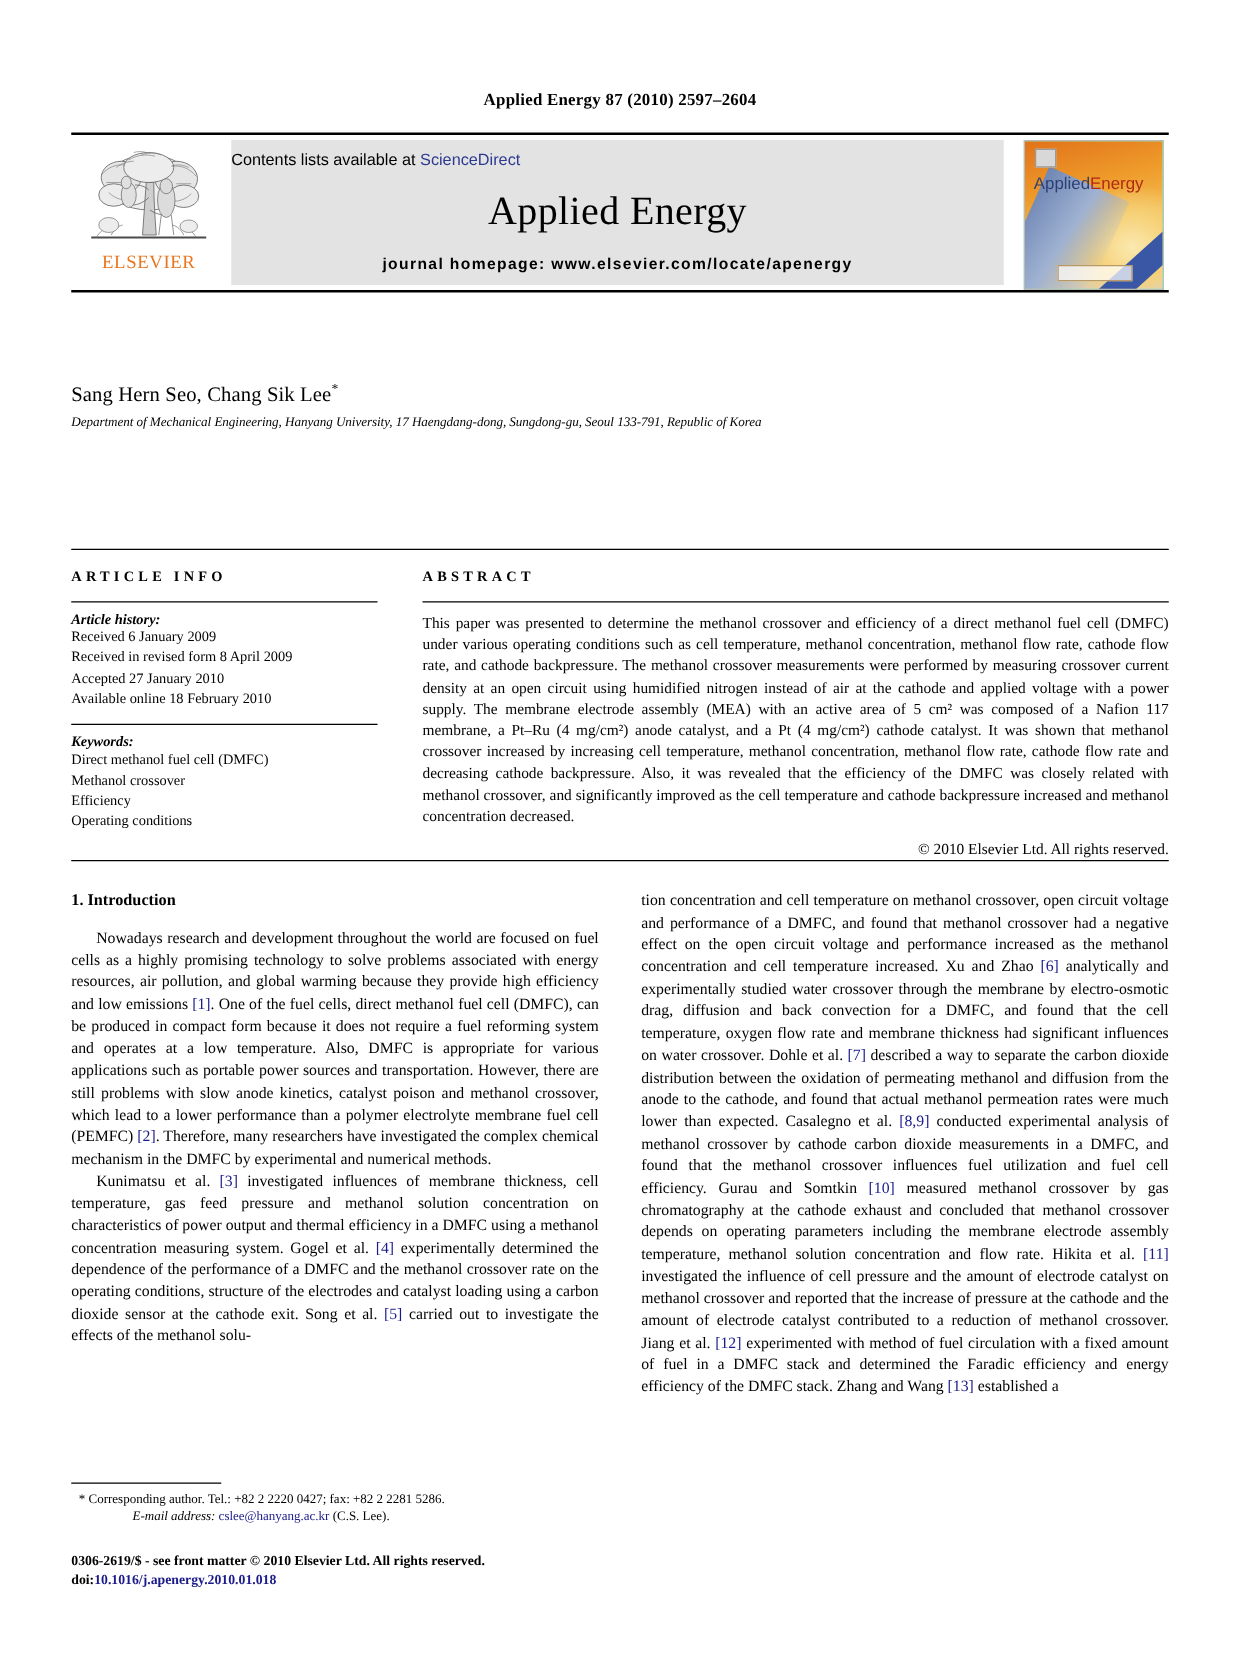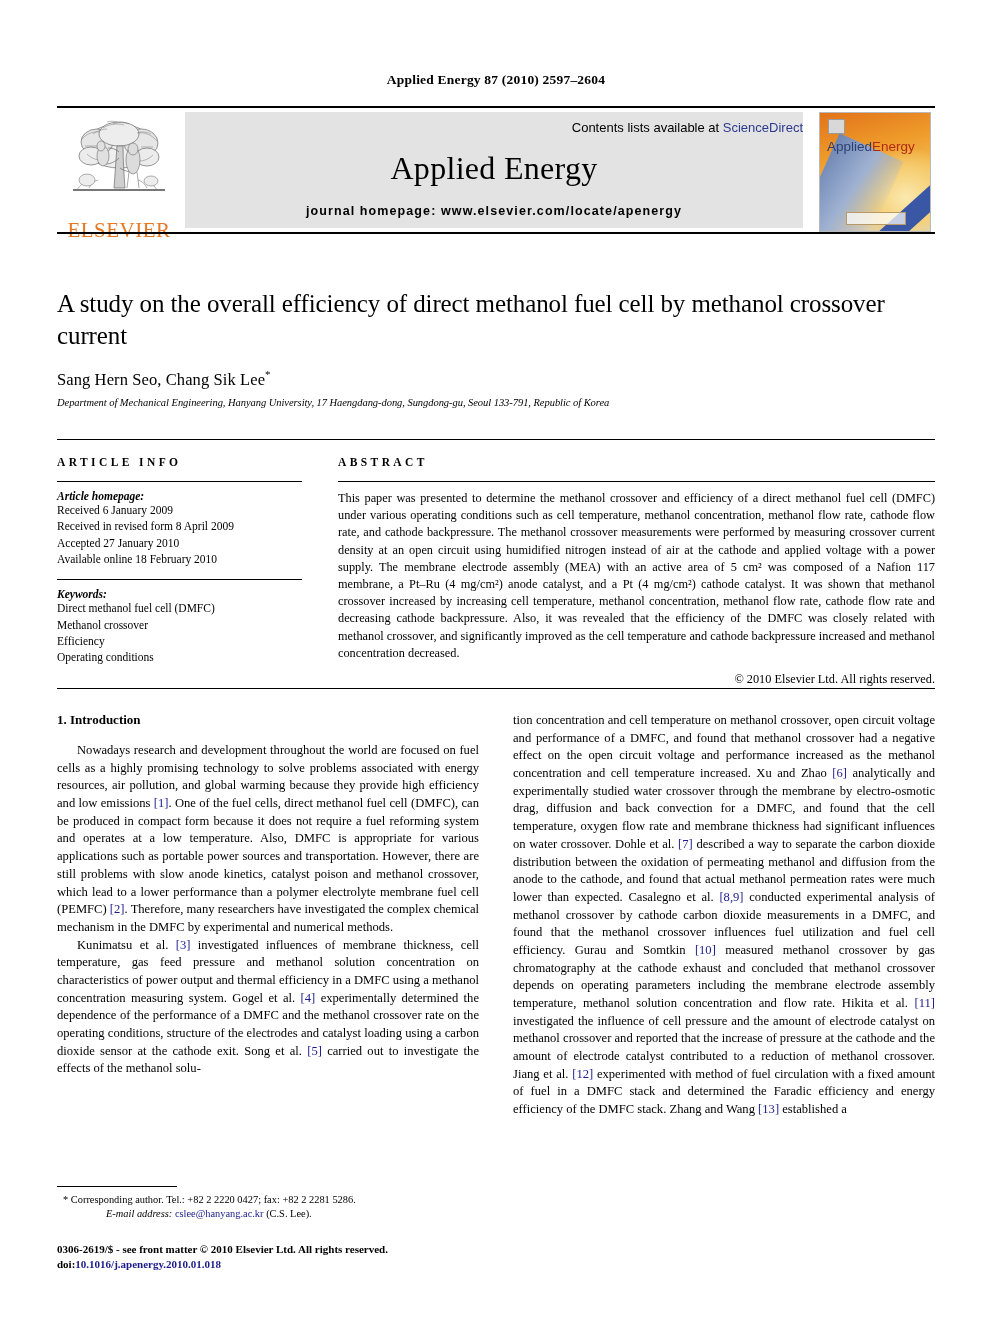--- a/index.html
+++ b/index.html
@@ -65,37 +65,36 @@
     left: 4px; top: 2px;
     width: 104px;
     height: 88px;
   }
   .elsevier-word {
     position: absolute;
     left: 0; top: 88px;
     width: 112px;
     text-align: center;
     font-family: "Liberation Serif", serif;
-    font-size: 21px;
+    font-size: 15px;
     letter-spacing: 0.5px;
     color: #E87722;
-    margin-top: 16px;
   }
   .banner {
     position: absolute;
     left: 128px; top: 6px;
     width: 618px;
     height: 116px;
     background: #e3e3e3;
   }
   .banner-contents {
     position: absolute;
     left: 0; top: 8px;
     width: 618px;
-    text-align: right;
+    text-align: left;
     font-family: "Liberation Sans", sans-serif;
     font-size: 13px;
   }
   .sd-link { color: #2b3a8f; }
   .banner-journal {
     position: absolute;
     left: 0; top: 38px;
     width: 618px;
     text-align: center;
     font-family: "Liberation Serif", serif;
@@ -366,32 +365,31 @@
       <div class="cover-mark"></div>
       <div class="cover-title"><span>Applied</span><span class="b">Energy</span></div>
       <div class="cover-corner"></div>
       <div class="cover-foot"></div>
     </div>
 
     <div class="masthead-rule-bottom"></div>
   </div>
 
   <div class="title-block">
-    <h1 class="paper-title">A study on the overall efficiency of direct methanol fuel cell by methanol crossover current</h1>
     <div class="authors"><span>Sang Hern Seo, Chang Sik Lee</span><sup>*</sup></div>
     <div class="affiliation">Department of Mechanical Engineering, Hanyang University, 17 Haengdang-dong, Sungdong-gu, Seoul 133-791, Republic of Korea</div>
   </div>
 
   <div class="info-abstract">
     <div class="ia-rule-top"></div>
 
     <div class="col-info">
       <div class="sec-head">ARTICLE INFO</div>
       <div class="hrule"></div>
-      <div class="info-label">Article homepage:</div>
+      <div class="info-label">Article history:</div>
       <div class="info-line">Received 6 January 2009</div>
       <div class="info-line">Received in revised form 8 April 2009</div>
       <div class="info-line">Accepted 27 January 2010</div>
       <div class="info-line">Available online 18 February 2010</div>
       <div class="hrule-thin"></div>
       <div class="info-label">Keywords:</div>
       <div class="info-line">Direct methanol fuel cell (DMFC)</div>
       <div class="info-line">Methanol crossover</div>
       <div class="info-line">Efficiency</div>
       <div class="info-line">Operating conditions</div>

